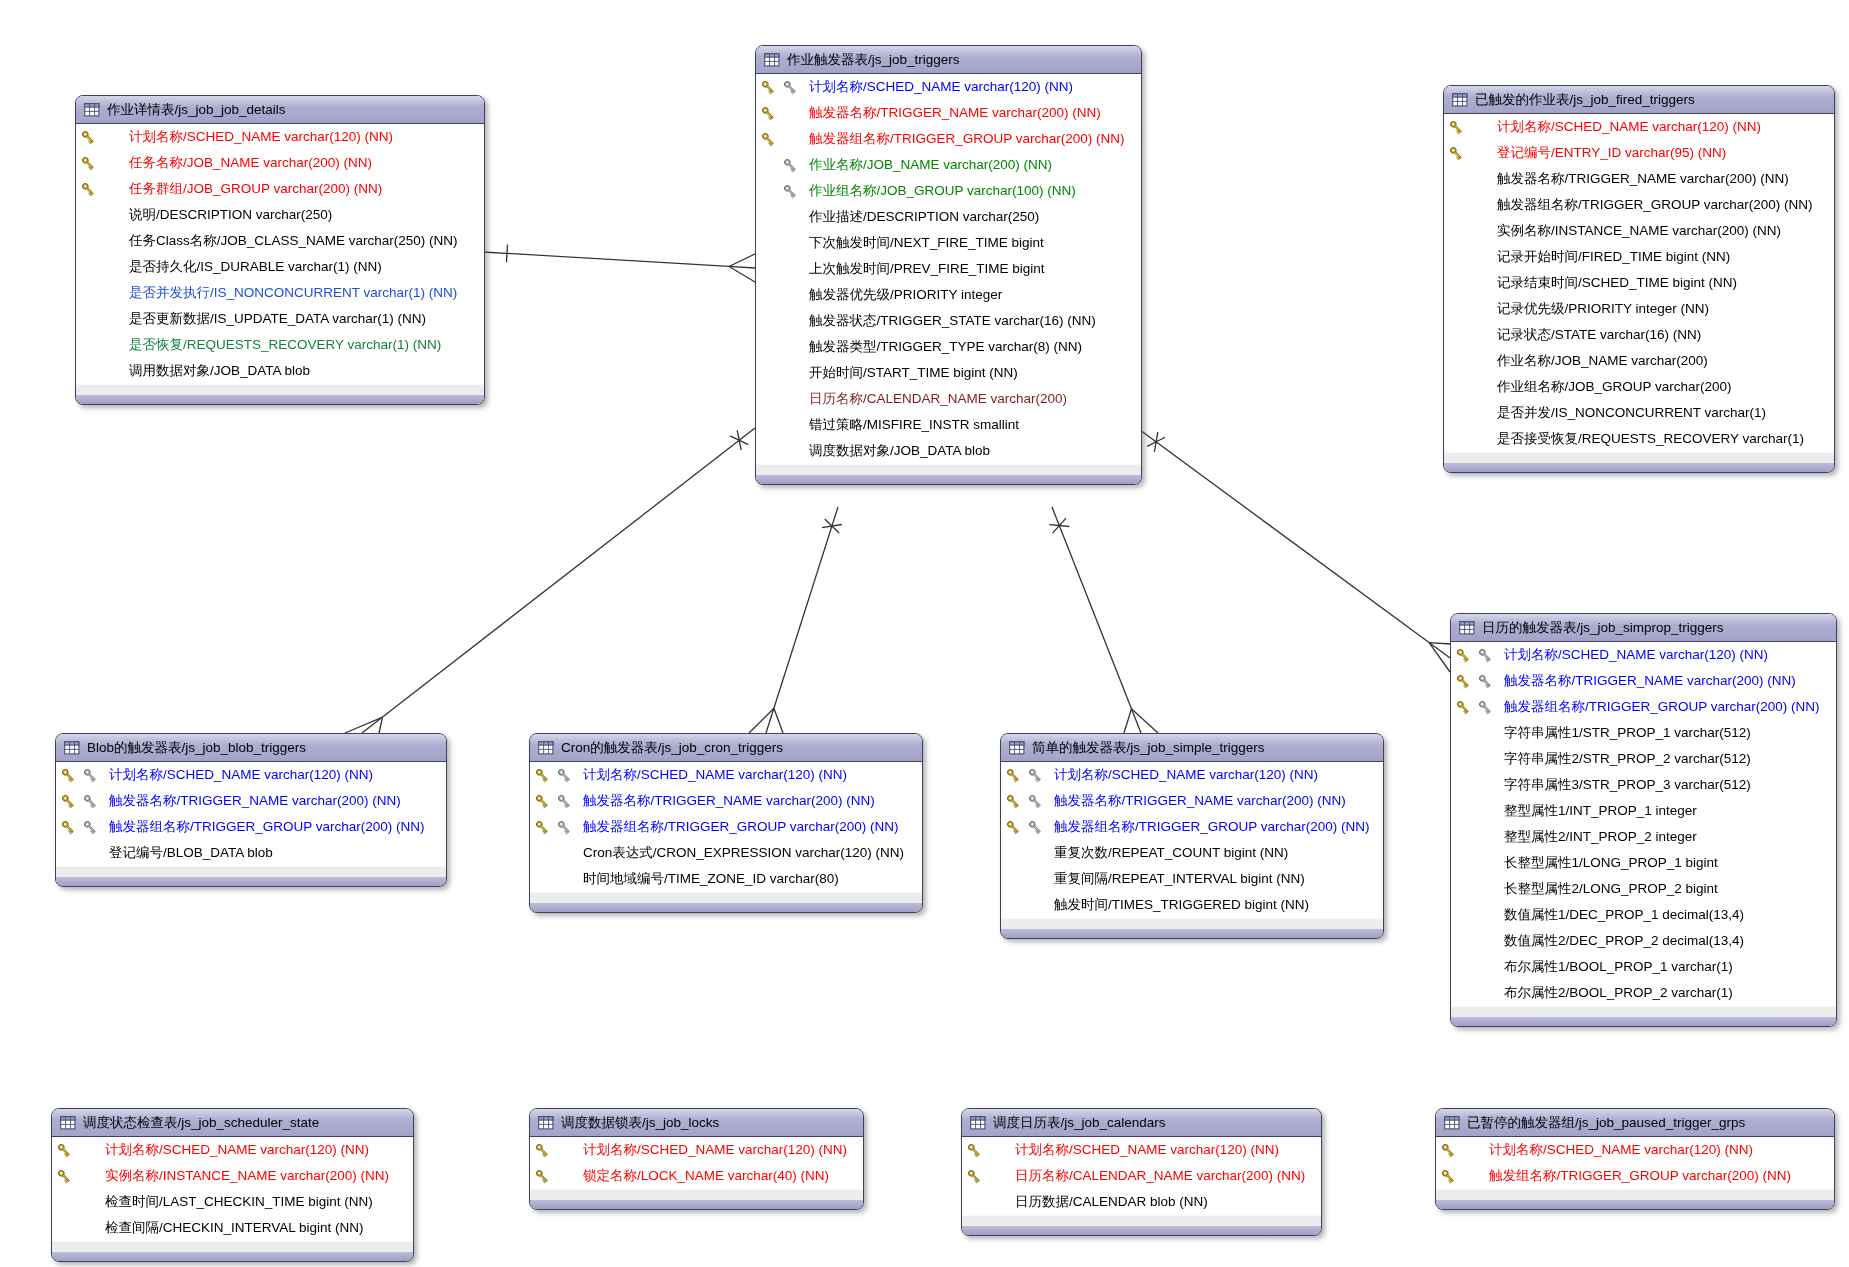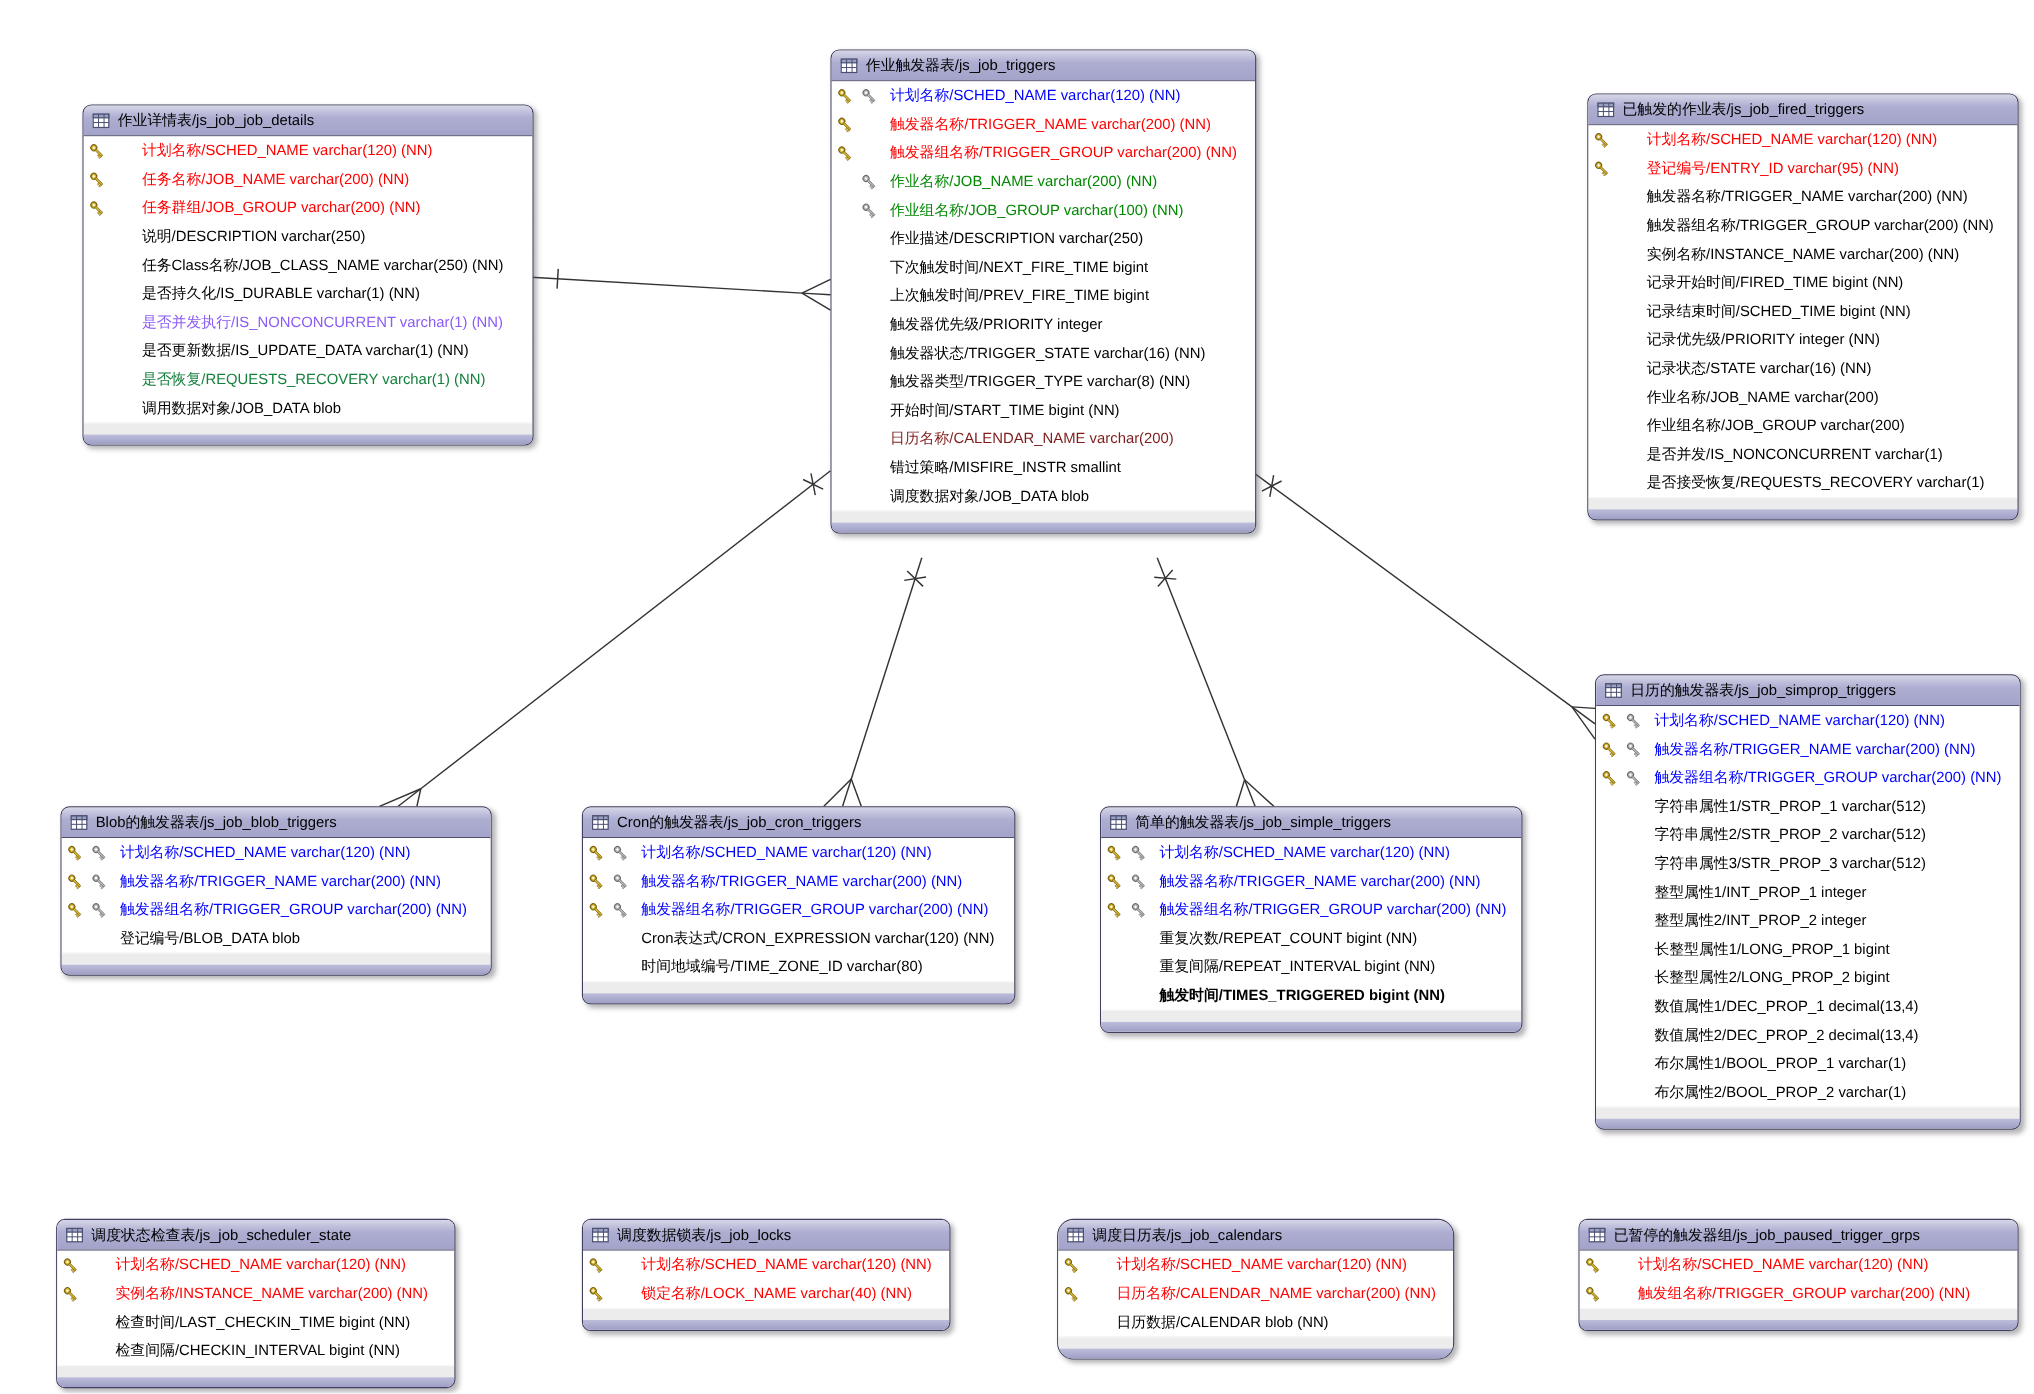--- a/index.html
+++ b/index.html
@@ -134,21 +134,21 @@
           <span class="ftxt" style="color: rgb(0, 0, 0);">任务Class名称/JOB_CLASS_NAME varchar(250) (NN)</span>
         </div>
         <div class="row">
           <span class="ic"></span>
           <span class="ic"></span>
           <span class="ftxt" style="color: rgb(0, 0, 0);">是否持久化/IS_DURABLE varchar(1) (NN)</span>
         </div>
         <div class="row">
           <span class="ic"></span>
           <span class="ic"></span>
-          <span class="ftxt" style="color: #8b5cf6;">是否并发执行/IS_NONCONCURRENT varchar(1) (NN)</span>
+          <span class="ftxt" style="color: #1d4ed8;">是否并发执行/IS_NONCONCURRENT varchar(1) (NN)</span>
         </div>
         <div class="row">
           <span class="ic"></span>
           <span class="ic"></span>
           <span class="ftxt" style="color: rgb(0, 0, 0);">是否更新数据/IS_UPDATE_DATA varchar(1) (NN)</span>
         </div>
         <div class="row">
           <span class="ic"></span>
           <span class="ic"></span>
           <span class="ftxt" style="color: #15803d;">是否恢复/REQUESTS_RECOVERY varchar(1) (NN)</span>
@@ -850,21 +850,21 @@
           <span class="ftxt" style="color: rgb(0, 0, 0);">重复次数/REPEAT_COUNT bigint (NN)</span>
         </div>
         <div class="row">
           <span class="ic"></span>
           <span class="ic"></span>
           <span class="ftxt" style="color: rgb(0, 0, 0);">重复间隔/REPEAT_INTERVAL bigint (NN)</span>
         </div>
         <div class="row">
           <span class="ic"></span>
           <span class="ic"></span>
-          <span class="ftxt" style="color: rgb(0, 0, 0); font-weight: bold;">触发时间/TIMES_TRIGGERED bigint (NN)</span>
+          <span class="ftxt" style="color: rgb(0, 0, 0);">触发时间/TIMES_TRIGGERED bigint (NN)</span>
         </div>
         <div class="f1"></div>
         <div class="f2"></div>
       </div>
       <div class="tbl" style="left: 51px; top: 1108px; width: 361px;">
         <div class="tbl-h">
           <span>
             <svg class="gridic" width="16" height="14" viewBox="0 0 16 14">
               <rect x="0.7" y="0.7" width="14.2" height="12.2" fill="#ffffff" stroke="#4a4f72" stroke-width="1.1"></rect>
               <rect x="0.7" y="0.7" width="14.2" height="3.4" fill="#9aa0c0" stroke="#4a4f72" stroke-width="1.1"></rect>
@@ -957,21 +957,21 @@
                 <rect x="13.4" y="9.2" width="1.2" height="2.5" fill="#d8b62f" stroke="#7a6210" stroke-width="0.5"></rect>
               </g>
             </svg>
           </span>
           <span class="ic"></span>
           <span class="ftxt" style="color: rgb(255, 0, 0);">锁定名称/LOCK_NAME varchar(40) (NN)</span>
         </div>
         <div class="f1"></div>
         <div class="f2"></div>
       </div>
-      <div class="tbl" style="left: 961px; top: 1108px; width: 359px; border-radius: 15px;">
+      <div class="tbl" style="left: 961px; top: 1108px; width: 359px;">
         <div class="tbl-h">
           <span>
             <svg class="gridic" width="16" height="14" viewBox="0 0 16 14">
               <rect x="0.7" y="0.7" width="14.2" height="12.2" fill="#ffffff" stroke="#4a4f72" stroke-width="1.1"></rect>
               <rect x="0.7" y="0.7" width="14.2" height="3.4" fill="#9aa0c0" stroke="#4a4f72" stroke-width="1.1"></rect>
               <line x1="5.6" y1="0.7" x2="5.6" y2="12.9" stroke="#4a4f72" stroke-width="0.9"></line>
               <line x1="10.6" y1="0.7" x2="10.6" y2="12.9" stroke="#4a4f72" stroke-width="0.9"></line>
               <line x1="0.7" y1="8.4" x2="14.9" y2="8.4" stroke="#4a4f72" stroke-width="0.9"></line>
             </svg>
           </span>

